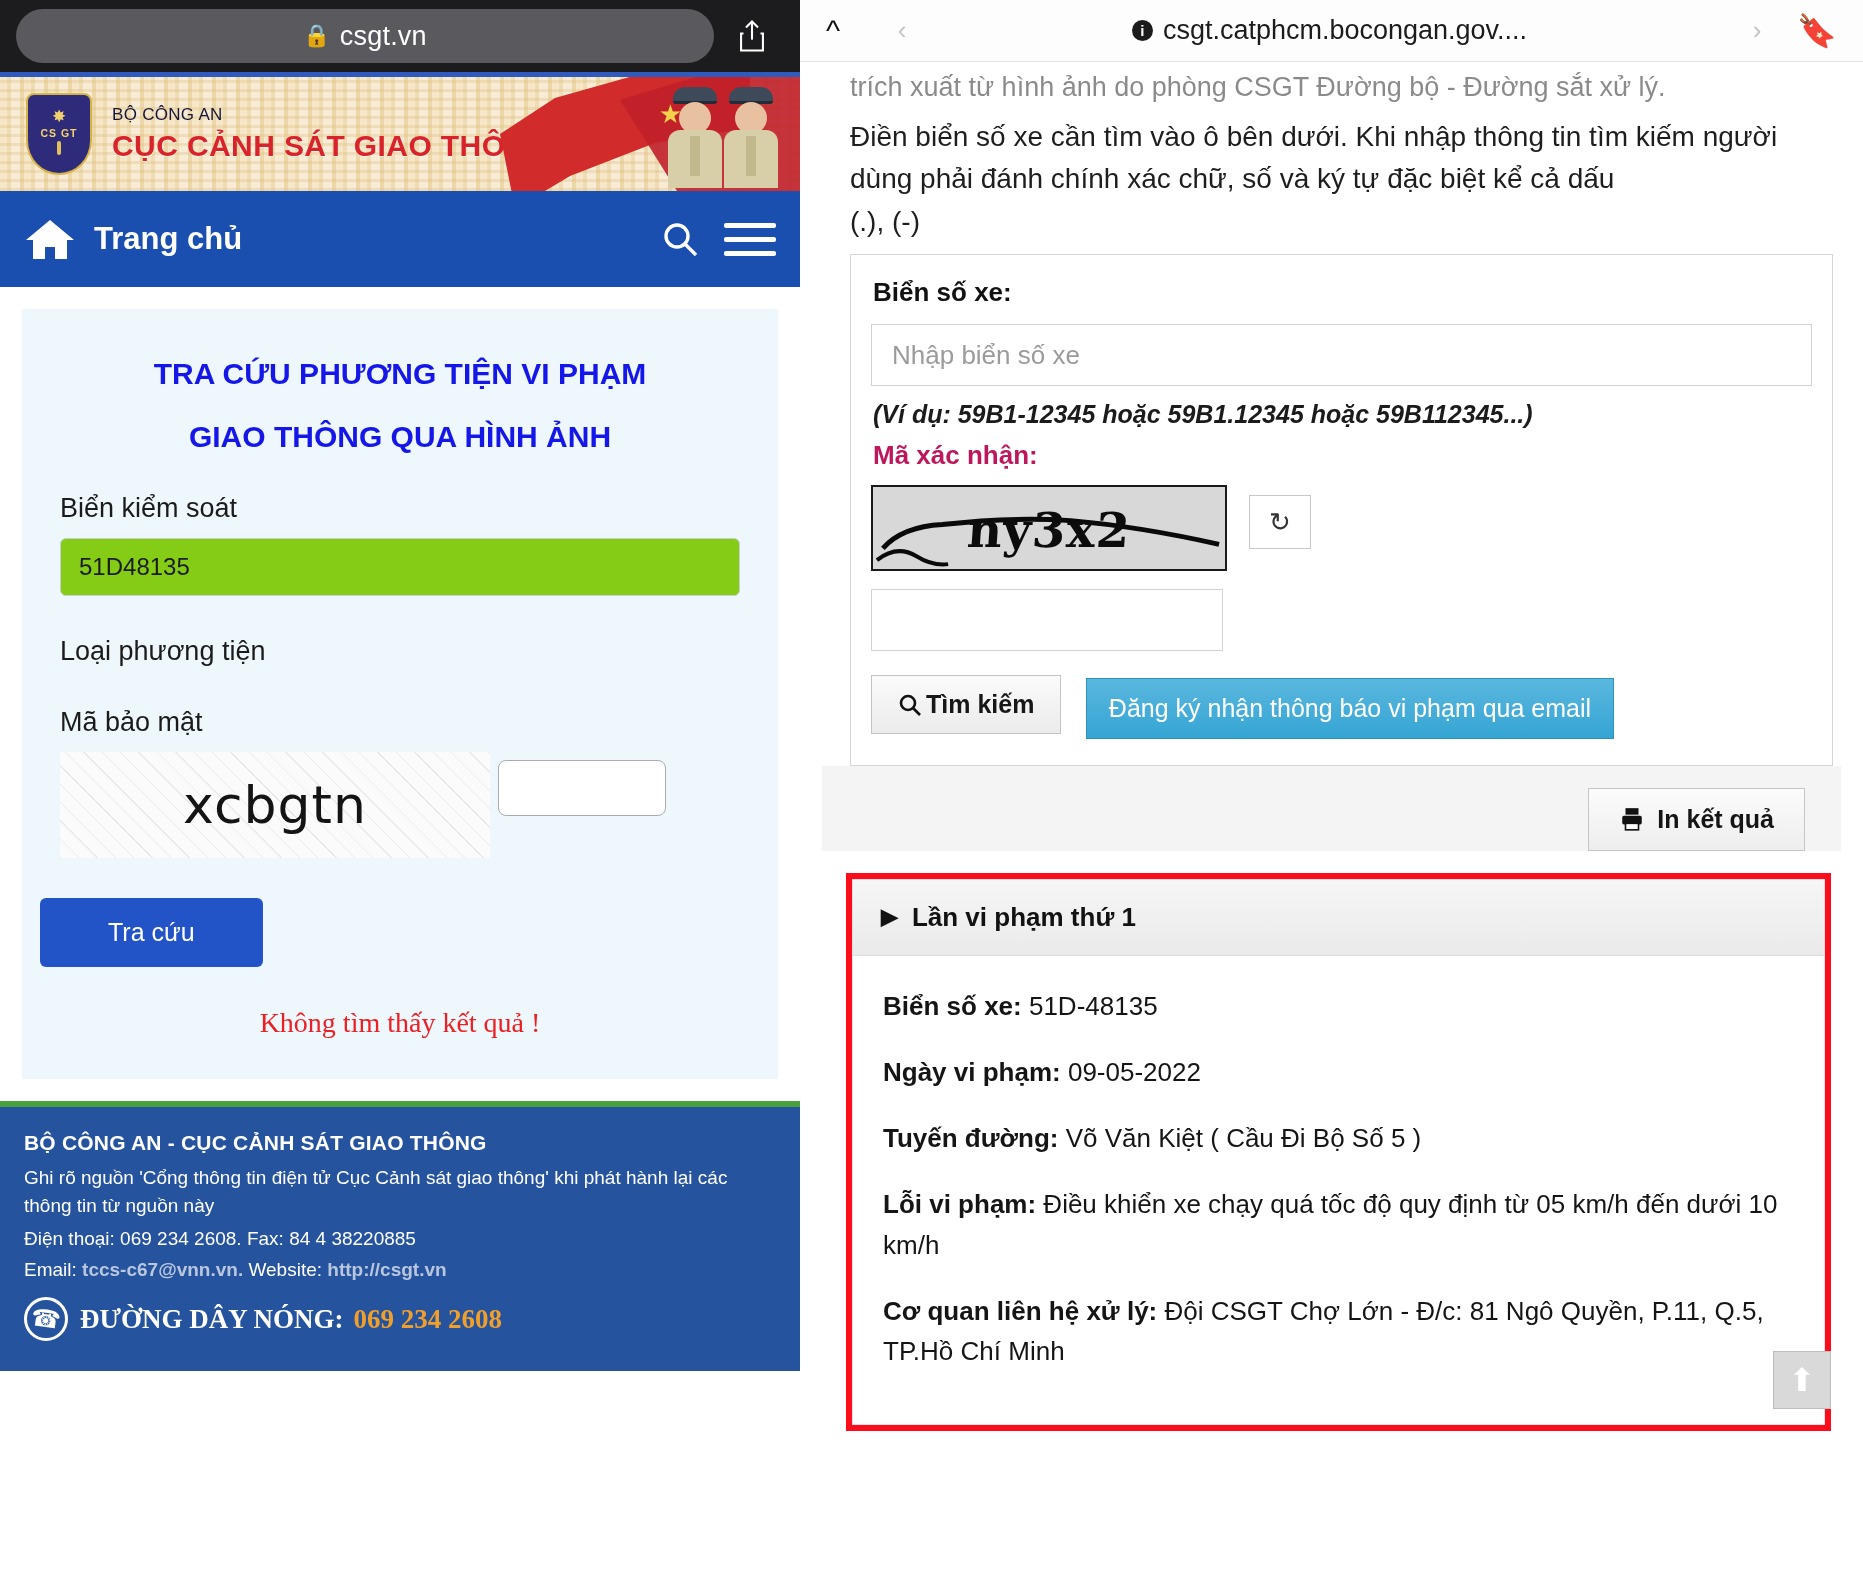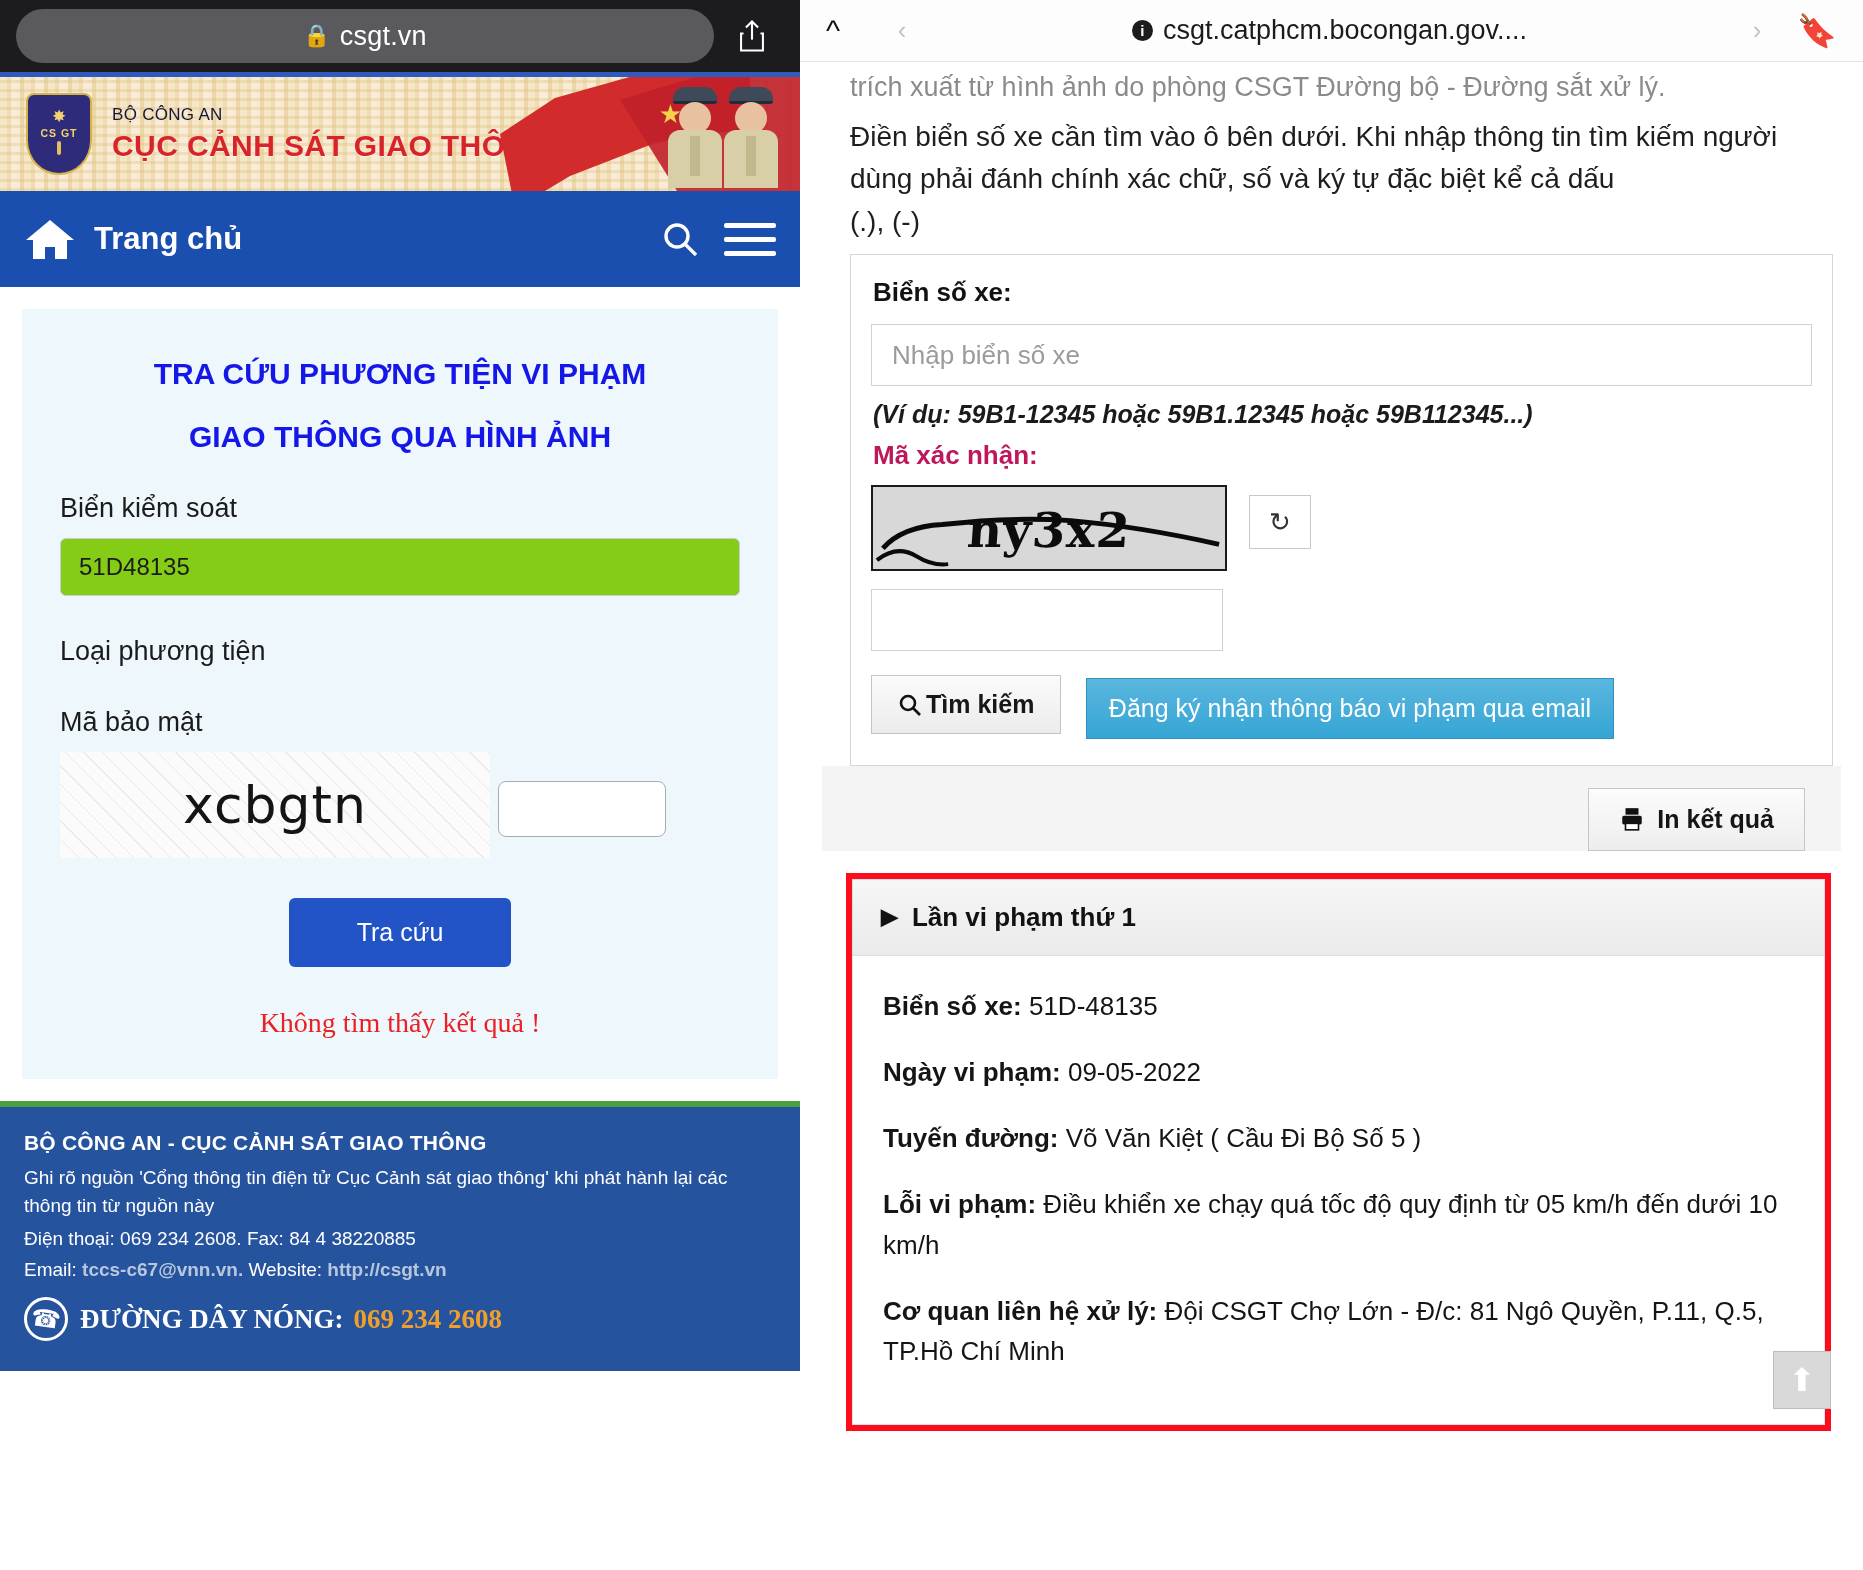--- a/index.html
+++ b/index.html
@@ -130,37 +130,37 @@
   }
   .select-box {
     margin: 0 20px; height: 58px; background: #e3e3e3; border: 1px solid #b9bcc1;
     border-radius: 6px; display: flex; align-items: center; padding: 0 18px;
     font-size: 24px; color: #3b6fe0; position: relative;
   }
   .select-box .chev {
     position: absolute; right: 18px; top: 50%; transform: translateY(-50%);
     color: #2a6fe0; font-size: 22px; line-height: 1;
   }
-  .captcha-row { display: flex; align-items: center; margin: 12px 20px 0 20px; gap: 8px; }
+  .captcha-row { display: flex; align-items: flex-start; margin: 12px 20px 0 20px; gap: 8px; }
   .captcha-img {
     width: 430px; height: 106px;
     background:
       repeating-linear-gradient(45deg, rgba(0,0,0,.07) 0 1px, rgba(0,0,0,0) 1px 13px),
       #fbfbfb;
     display: flex; align-items: center; justify-content: center;
   }
   .captcha-img span {
     font-family: "DejaVu Sans", sans-serif; font-size: 52px; color: #141414;
     letter-spacing: 1px; filter: blur(.4px);
   }
   .captcha-input {
     width: 168px; height: 56px; background: #fff; border: 1px solid #a9acb2;
     border-radius: 8px; margin-top: 8px;
   }
-  .submit-wrap { display: flex; justify-content: center; margin-top: 40px; }
+  .submit-wrap { display: flex; margin-top: 40px; }
   .submit-btn {
     background: #2354c7; color: #fff; font-size: 25px; border: none;
     border-radius: 6px; padding: 20px 68px; cursor: pointer;
   }
   .err-msg {
     text-align: center; color: #ec2024; font-size: 28px; margin-top: 40px;
     font-family: "Liberation Serif", serif;
   }
 
   .footer-sep { height: 6px; background: #4aa03c; margin-top: 22px; }

